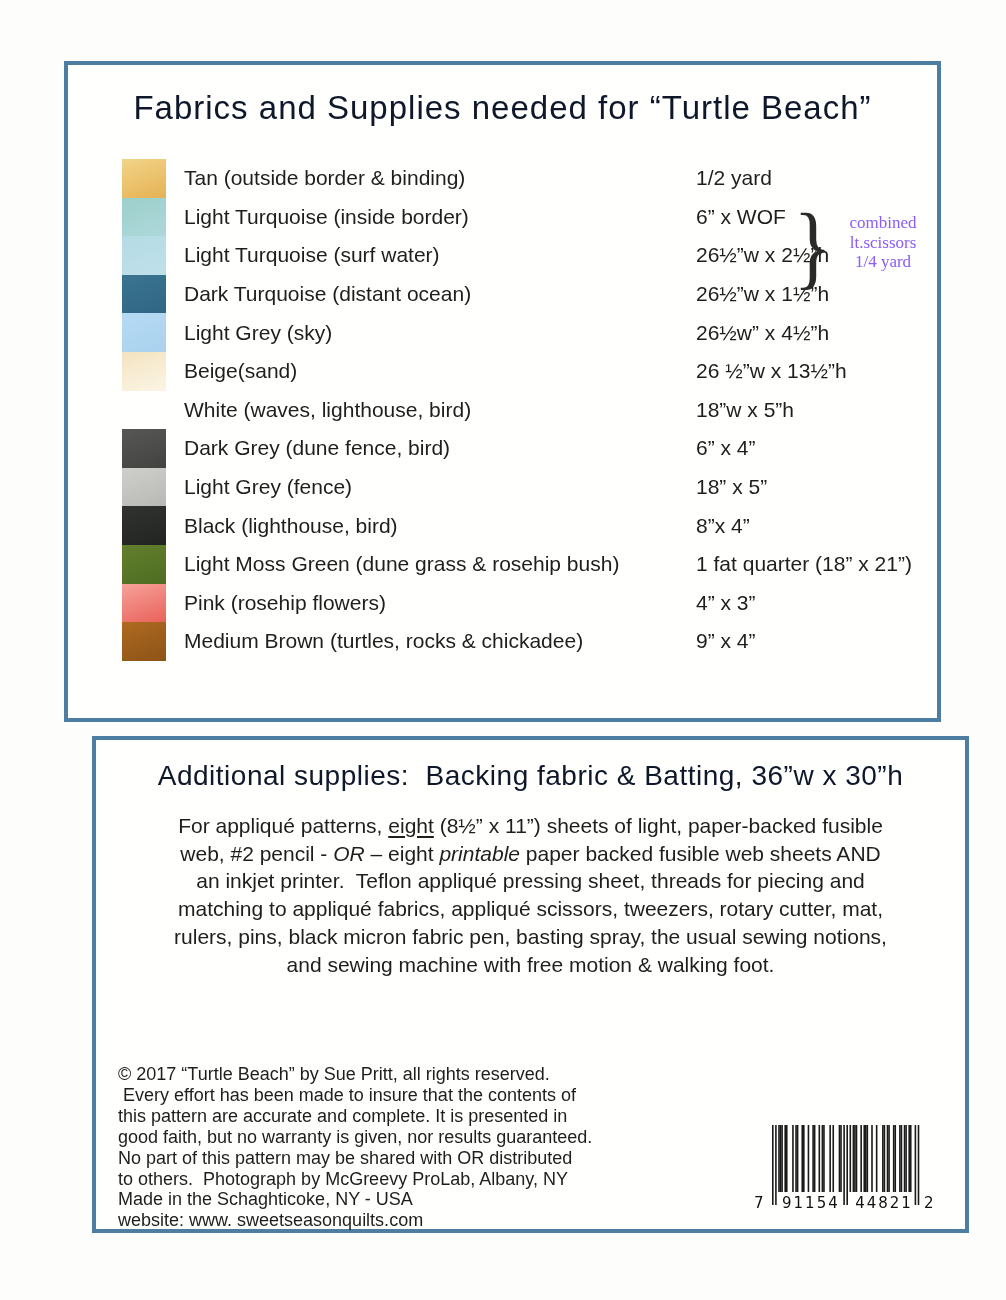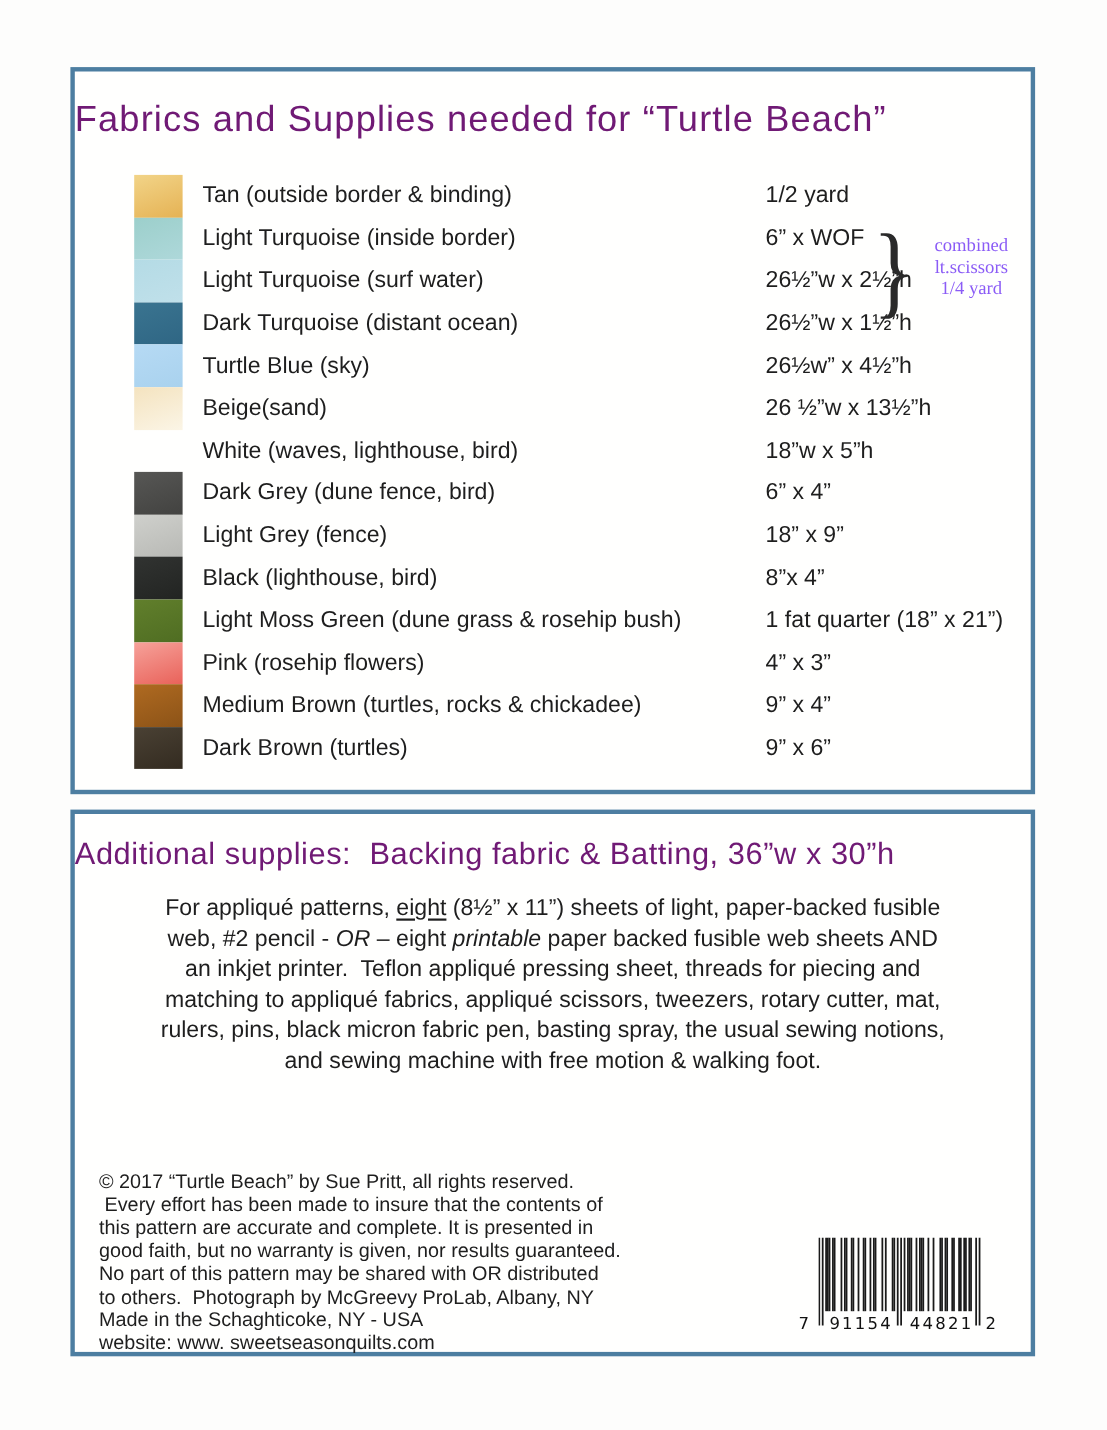--- a/index.html
+++ b/index.html
@@ -8,25 +8,25 @@
     background:#fdfdfc;
     font-family:"Liberation Sans", sans-serif;
     color:#1e1e1e;
     overflow:hidden;
   }
   .box{
     position:absolute;left:64px;width:869px;
     border:4px solid #4d7ea1;background:#fffffe;
   }
   #top-box{top:61px;height:653px;}
-  #bottom-box{top:736px;height:489px;}
+  #bottom-box{top:736px;height:489px;margin-left:28px;}
 
   .script-heading{
-    position:absolute;left:0;right:0;text-align:left;
-    color:#701a75;white-space:pre-wrap;
+    position:absolute;left:0;right:0;text-align:center;
+    color:#0f172a;white-space:pre-wrap;
     font-family:"Liberation Sans", sans-serif;
     letter-spacing:1px;font-weight:400;
   }
   #main-title{top:24px;font-size:33px;}
   #supplies-heading{top:20px;font-size:28px;letter-spacing:0.5px;}
 
   #fabric-list{position:absolute;left:14px;top:94px;width:848px;padding-left:40px;}
   .fabric-row{
     display:grid;grid-template-columns:44px 530px 1fr;
     align-items:center;height:38.6px;
@@ -97,21 +97,21 @@
   </div>
 
   <div class="fabric-row">
     <span class="swatch" style="background: linear-gradient(160deg, rgb(58, 116, 144), rgb(47, 102, 132));"></span>
     <span class="fabric-label">Dark Turquoise (distant ocean)</span>
     <span class="fabric-qty">26½”w x 1½”h</span>
   </div>
 
   <div class="fabric-row">
     <span class="swatch" style="background: linear-gradient(160deg, rgb(182, 218, 244), rgb(169, 210, 238));"></span>
-    <span class="fabric-label">Turtle Blue (sky)</span>
+    <span class="fabric-label">Light Grey (sky)</span>
     <span class="fabric-qty">26½w” x 4½”h</span>
   </div>
 
   <div class="fabric-row">
     <span class="swatch" style="background: linear-gradient(160deg, rgb(244, 227, 191), rgb(251, 245, 230));"></span>
     <span class="fabric-label">Beige(sand)</span>
     <span class="fabric-qty">26 ½”w x 13½”h</span>
   </div>
 
   <div class="fabric-row">
@@ -122,21 +122,21 @@
 
   <div class="fabric-row">
     <span class="swatch" style="background: linear-gradient(160deg, rgb(87, 87, 85), rgb(66, 66, 64));"></span>
     <span class="fabric-label">Dark Grey (dune fence, bird)</span>
     <span class="fabric-qty">6” x 4”</span>
   </div>
 
   <div class="fabric-row">
     <span class="swatch" style="background: linear-gradient(160deg, rgb(207, 208, 204), rgb(184, 185, 181));"></span>
     <span class="fabric-label">Light Grey (fence)</span>
-    <span class="fabric-qty">18” x 9”</span>
+    <span class="fabric-qty">18” x 5”</span>
   </div>
 
   <div class="fabric-row">
     <span class="swatch" style="background: linear-gradient(160deg, rgb(49, 51, 49), rgb(34, 36, 34));"></span>
     <span class="fabric-label">Black (lighthouse, bird)</span>
     <span class="fabric-qty">8”x 4”</span>
   </div>
 
   <div class="fabric-row">
     <span class="swatch" style="background: linear-gradient(160deg, rgb(97, 127, 44), rgb(79, 109, 34));"></span>
@@ -149,25 +149,20 @@
     <span class="fabric-label">Pink (rosehip flowers)</span>
     <span class="fabric-qty">4” x 3”</span>
   </div>
 
   <div class="fabric-row">
     <span class="swatch" style="background: linear-gradient(160deg, rgb(175, 106, 33), rgb(140, 83, 23));"></span>
     <span class="fabric-label">Medium Brown (turtles, rocks &amp; chickadee)</span>
     <span class="fabric-qty">9” x 4”</span>
   </div>
 
-  <div class="fabric-row">
-    <span class="swatch" style="background: linear-gradient(160deg, rgb(74, 65, 52), rgb(51, 43, 32));"></span>
-    <span class="fabric-label">Dark Brown (turtles)</span>
-    <span class="fabric-qty">9” x 6”</span>
-  </div>
 </div>
 
   <div id="combined-brace">}</div>
   <div id="combined-note">
     <div>combined</div>
     <div>lt.scissors</div>
     <div>1/4 yard</div>
   </div>
 </div>
 

